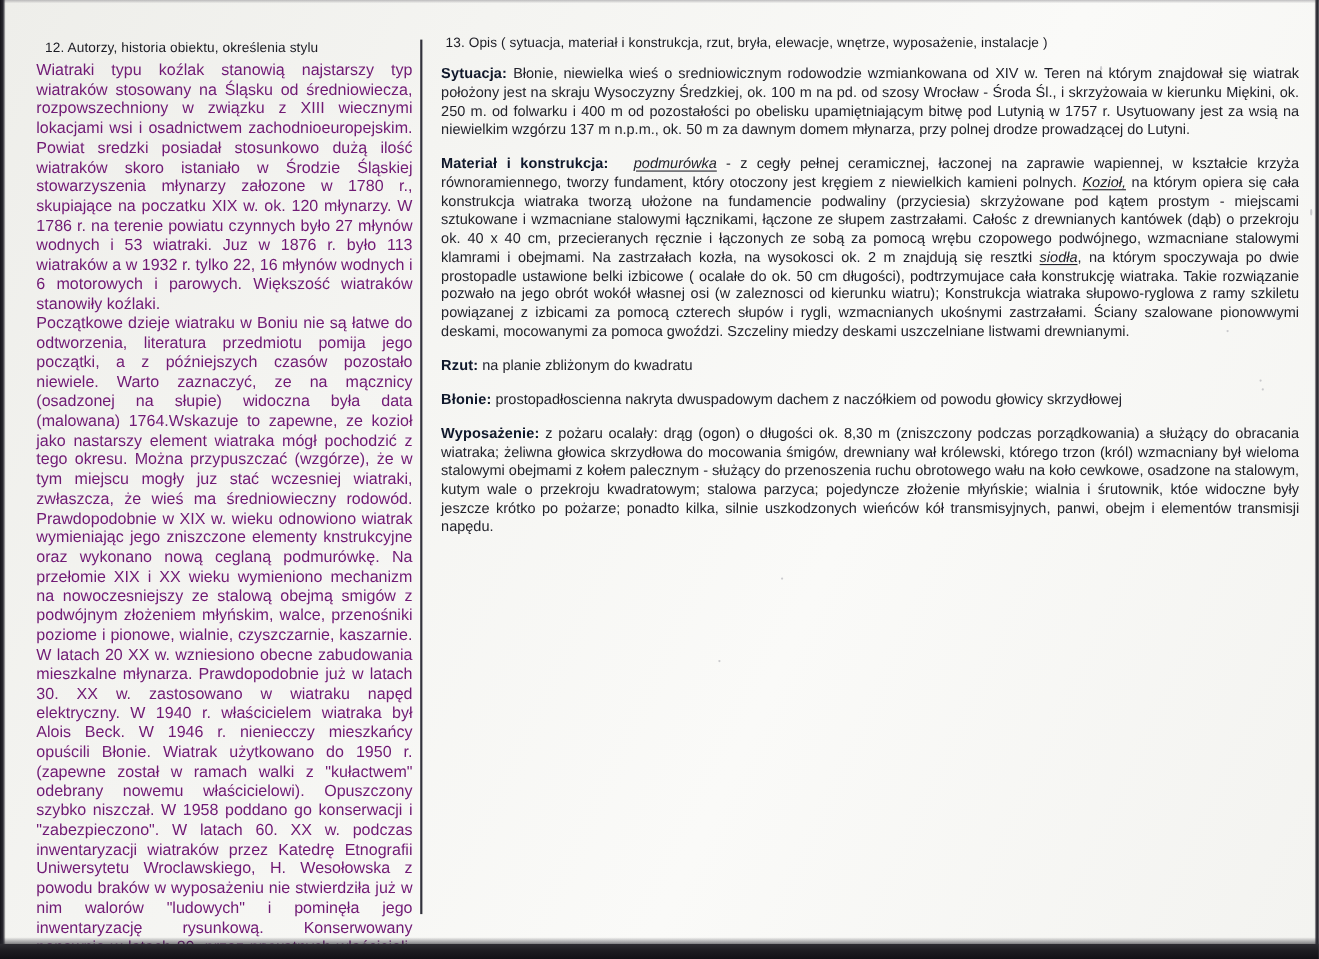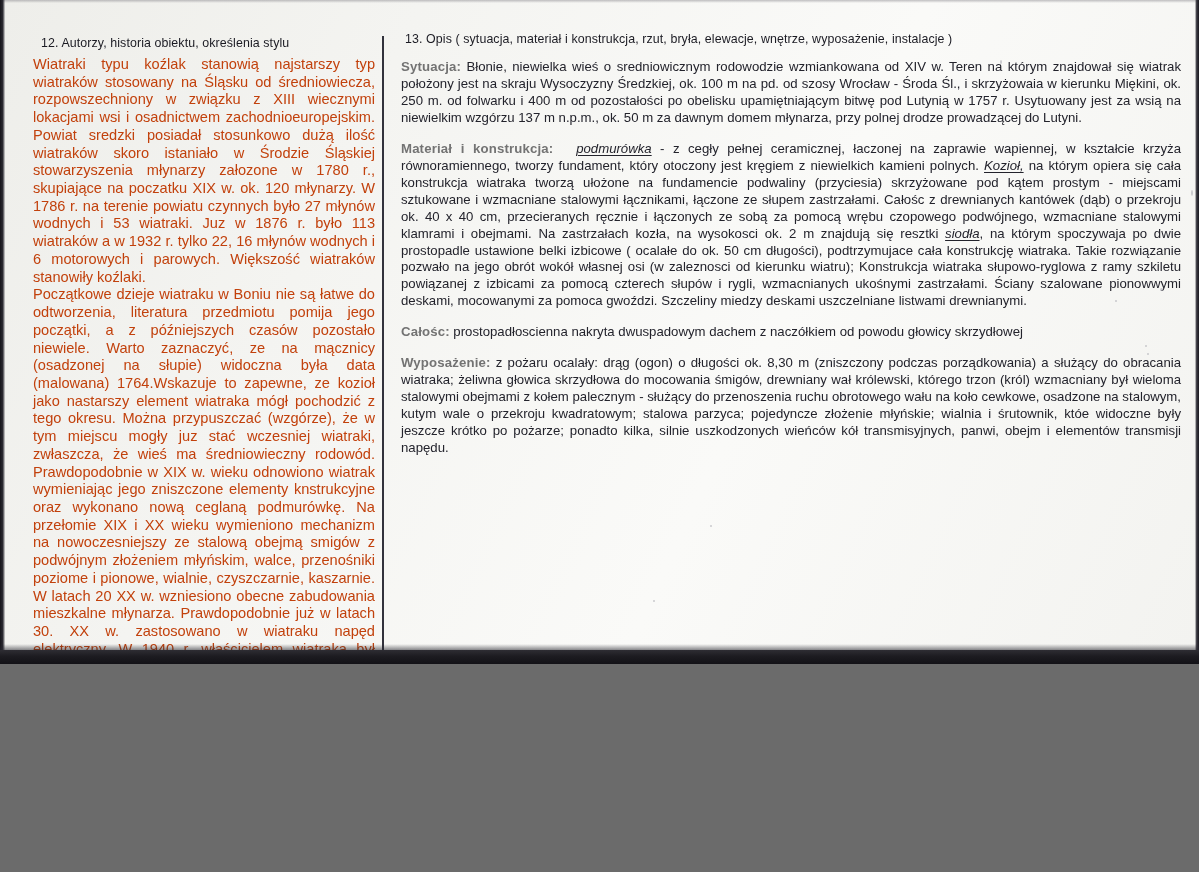--- a/index.html
+++ b/index.html
@@ -6,21 +6,21 @@
     margin: 0;
     padding: 0;
     background: #6b6b6b;
   }
   body {
     font-family: "Liberation Sans", sans-serif;
   }
   .scan-page {
     position: relative;
     width: 1199px;
-    height: 664px;
+    height: 872px;
     background: #f2f2ee;
     overflow: hidden;
     box-sizing: border-box;
   }
   
   .edge-bottom {
     position: absolute;
     left: 0; right: 0; bottom: 0;
     height: 14px;
     background: linear-gradient(to bottom, #2e2d33 0%, #1d1c21 45%, #121116 100%);
@@ -98,21 +98,21 @@
   }
   .col-right .field-header {
     padding-left: 4px;
     margin-bottom: 13px;
   }
 
   
   .prose {
     font-size: 14.6px;
     line-height: 1.215;
-    color: #c2410c;
+    color: #701a75;
     text-align: justify;
     text-justify: inter-word;
     margin: 0;
     font-stretch: semi-condensed;
   }
   .col-left .prose + .prose {
     margin-top: 0;
   }
 
   
@@ -120,21 +120,21 @@
     font-size: 13.2px;
     line-height: 1.285;
     color: #23232c;
     text-align: justify;
     text-justify: inter-word;
     margin: 0 0 14px 0;
   }
   .rsec:last-child { margin-bottom: 0; }
   .rsec .lbl {
     font-weight: bold;
-    color: #737373;
+    color: #0f172a;
     letter-spacing: 0.15px;
   }
   .rsec .ul {
     text-decoration: underline;
     text-underline-offset: 2px;
     font-style: italic;
   }
   .nbsp-gap { letter-spacing: 3px; }
 
   
@@ -170,23 +170,26 @@
       <div class="field-header">13. Opis ( sytuacja, materiał i konstrukcja, rzut, bryła, elewacje, wnętrze, wyposażenie, instalacje )</div>
 
       <p class="rsec">
         <span class="lbl">Sytuacja:</span><span> Błonie, niewielka wieś o sredniowicznym rodowodzie wzmiankowana od XIV w. Teren na którym znajdował się wiatrak położony jest na skraju Wysoczyzny Średzkiej, ok. 100 m na pd. od szosy Wrocław - Środa Śl., i skrzyżowaia w kierunku Miękini, ok. 250 m. od folwarku i 400 m od pozostałości po obelisku upamiętniającym bitwę pod Lutynią w 1757 r. Usytuowany jest za wsią na niewielkim wzgórzu 137 m n.p.m., ok. 50 m za dawnym domem młynarza, przy polnej drodze prowadzącej do Lutyni.</span>
       </p>
 
       <p class="rsec">
         <span class="lbl">Materiał i konstrukcja:</span><span class="nbsp-gap">&nbsp;&nbsp;</span><span class="ul">podmurówka</span><span> - z cegły pełnej ceramicznej, łaczonej na zaprawie wapiennej, w kształcie krzyża równoramiennego, tworzy fundament, który otoczony jest kręgiem z niewielkich kamieni polnych. </span><span class="ul">Kozioł,</span><span> na którym opiera się cała konstrukcja wiatraka tworzą ułożone na fundamencie podwaliny (przyciesia) skrzyżowane pod kątem prostym - miejscami sztukowane i wzmacniane stalowymi łącznikami, łączone ze słupem zastrzałami. Całośc z drewnianych kantówek (dąb) o przekroju ok. 40 x 40 cm, przecieranych ręcznie i łączonych ze sobą za pomocą wrębu czopowego podwójnego, wzmacniane stalowymi klamrami i obejmami. Na zastrzałach kozła, na wysokosci ok. 2 m znajdują się resztki </span><span class="ul">siodła</span><span>, na którym spoczywaja po dwie prostopadle ustawione belki izbicowe ( ocalałe do ok. 50 cm długości), podtrzymujace cała konstrukcję wiatraka. Takie rozwiązanie pozwało na jego obrót wokół własnej osi (w zaleznosci od kierunku wiatru); Konstrukcja wiatraka słupowo-ryglowa  z ramy szkiletu powiązanej z izbicami za pomocą czterech słupów i rygli, wzmacnianych ukośnymi zastrzałami. Ściany szalowane pionowwymi deskami, mocowanymi za pomoca gwoździ. Szczeliny miedzy deskami uszczelniane listwami drewnianymi.</span>
       </p>
 
-
-      <p class="rsec">
-        <span class="lbl">Całośc:</span><span> prostopadłoscienna nakryta dwuspadowym dachem z naczółkiem od powodu głowicy skrzydłowej</span>
+      <p class="rsec">
+        <span class="lbl">Rzut:</span><span> na planie zbliżonym do kwadratu</span>
+      </p>
+
+      <p class="rsec">
+        <span class="lbl">Błonie:</span><span> prostopadłoscienna nakryta dwuspadowym dachem z naczółkiem od powodu głowicy skrzydłowej</span>
       </p>
 
 
       <p class="rsec">
         <span class="lbl">Wyposażenie:</span><span> z pożaru ocalały: drąg (ogon) o długości ok. 8,30 m (zniszczony podczas porządkowania) a służący do obracania wiatraka; żeliwna głowica skrzydłowa do mocowania śmigów, drewniany wał królewski, którego trzon (król) wzmacniany był wieloma stalowymi obejmami z kołem palecznym - służący do przenoszenia ruchu obrotowego wału na koło cewkowe, osadzone na stalowym, kutym wale o przekroju kwadratowym; stalowa parzyca; pojedyncze złożenie młyńskie; wialnia i śrutownik, któe widoczne były jeszcze krótko po pożarze; ponadto kilka, silnie uszkodzonych wieńców kół transmisyjnych, panwi, obejm i elementów transmisji napędu.</span>
       </p>
     </div>
 
     <span class="speck" style="left:995px; top:60px; width:2px; height:4px;"></span>
     <span class="speck" style="left:1155px; top:288px; width:3px; height:3px;"></span>

